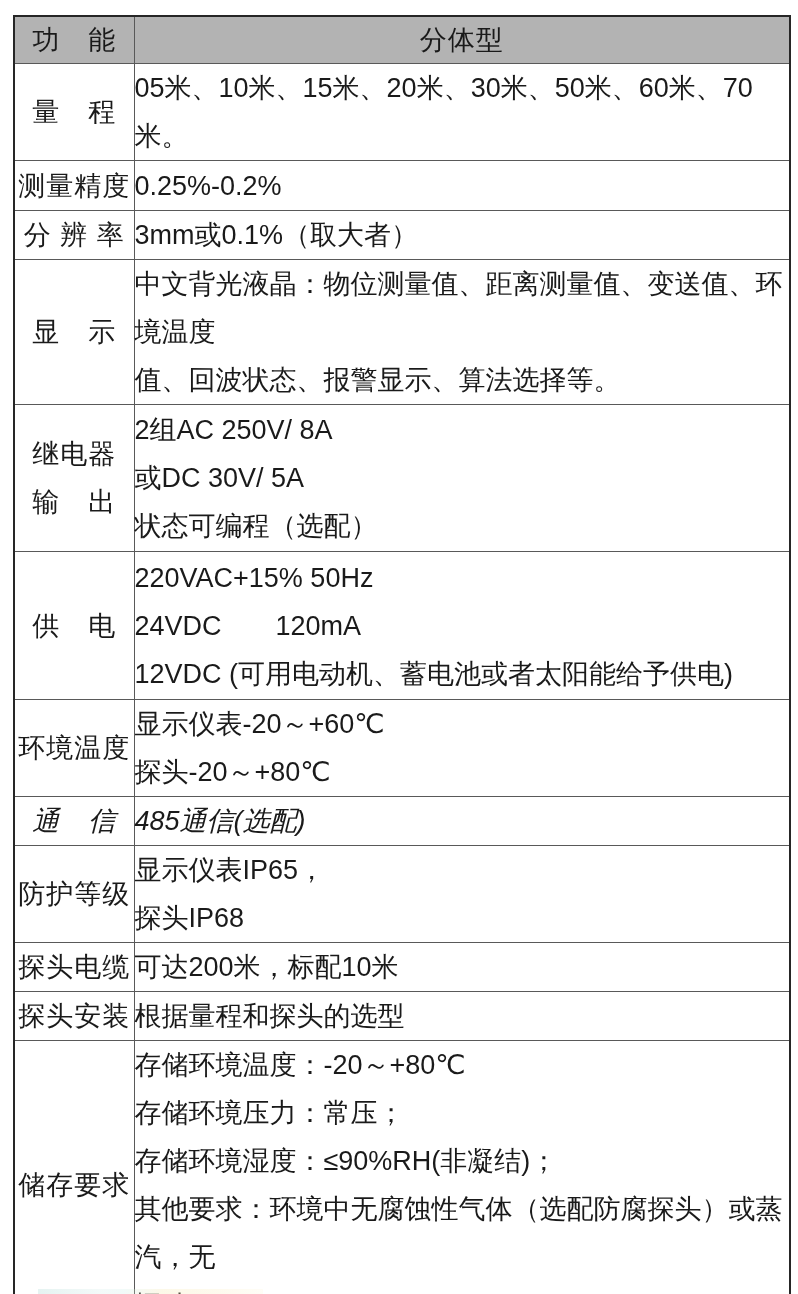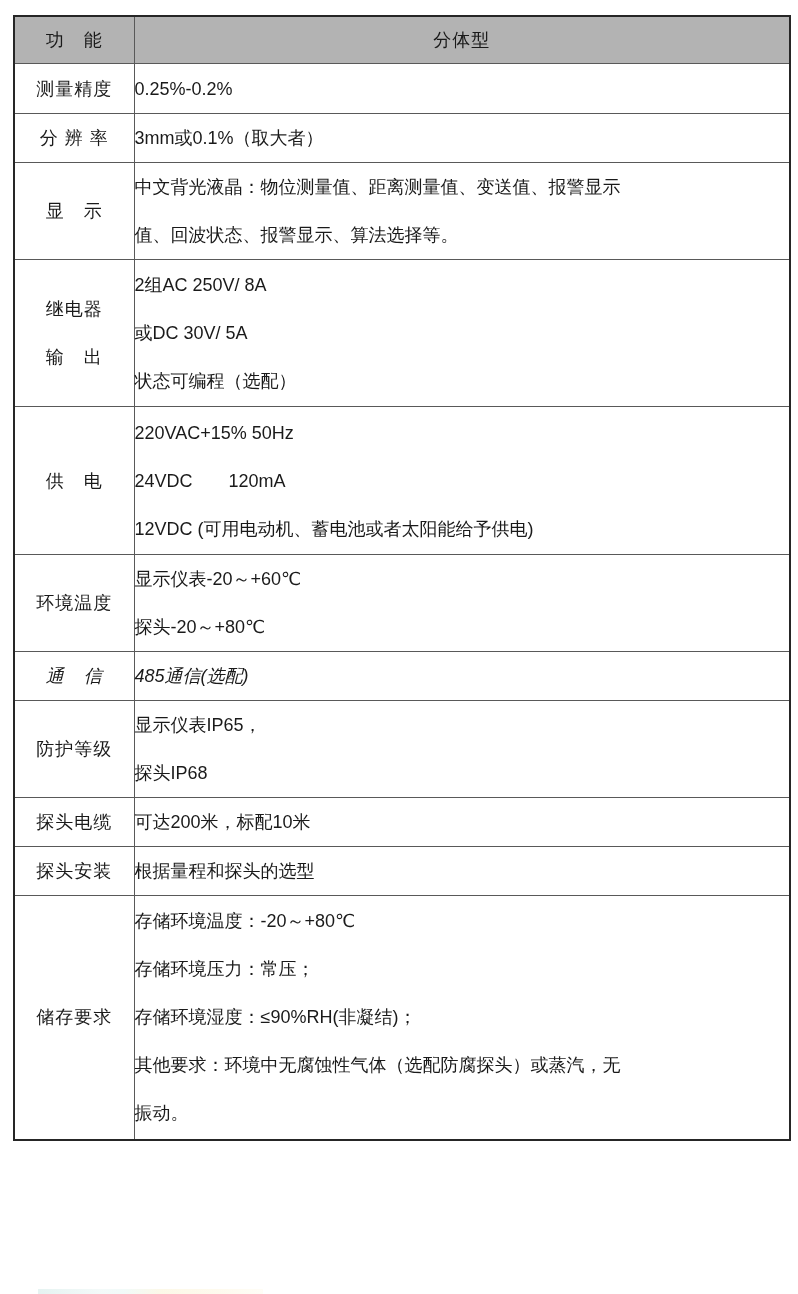--- a/index.html
+++ b/index.html
@@ -15,21 +15,21 @@
     position:absolute;
     left:13px;top:15px;
     width:778px;
     table-layout:fixed;
     border-collapse:collapse;
     border:2px solid #262626;
   }
   table.spec col.c1{width:120px;}
   table.spec th, table.spec td{
     border:1px solid #595959;
-    font-size:18px;
+    font-size:27px;
     font-weight:400;
     vertical-align:middle;
     padding:0;
   }
   th.hdr{
     background:#b3b3b3;
     height:46px;
     text-align:center;
     letter-spacing:1px;
   }
@@ -73,39 +73,45 @@
   <colgroup>
       <col class="c1">
       <col class="c2">
     </colgroup>
   <tbody>
       <tr>
     <th class="hdr">功　能</th>
     <th class="hdr">分体型</th>
   </tr>
 
+  <tr class="r0">
+    <td class="lbl">量　程</td>
+    <td class="val">
+      <div class="ln">05米、10米、15米、20米、30米、50米、60米、70米。</div>
+    </td>
+  </tr>
 
   <tr class="r1">
     <td class="lbl">测量精度</td>
     <td class="val">
       <div class="ln">0.25%-0.2%</div>
     </td>
   </tr>
 
   <tr class="r2">
     <td class="lbl">分 辨 率</td>
     <td class="val">
       <div class="ln">3mm或0.1%（取大者）</div>
     </td>
   </tr>
 
   <tr class="r3">
     <td class="lbl">显　示</td>
     <td class="val">
-      <div class="ln">中文背光液晶：物位测量值、距离测量值、变送值、报警显示</div>
+      <div class="ln">中文背光液晶：物位测量值、距离测量值、变送值、环境温度</div>
       <div class="ln">值、回波状态、报警显示、算法选择等。</div>
     </td>
   </tr>
 
 
   <tr class="r5">
     <td class="lbl">继电器
 输　出</td>
     <td class="val">
       <div class="ln">2组AC 250V/ 8A</div>

